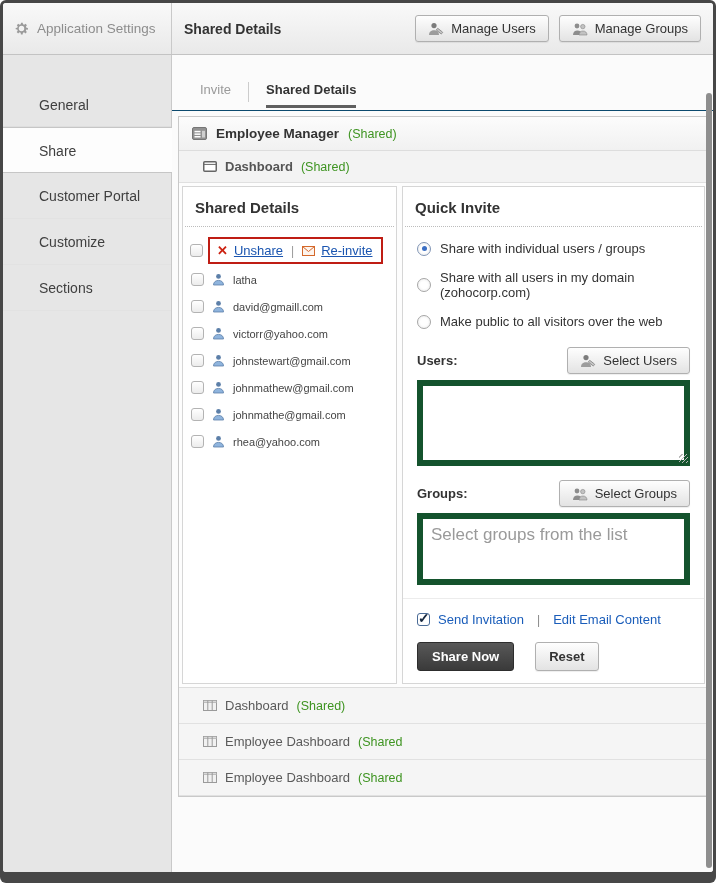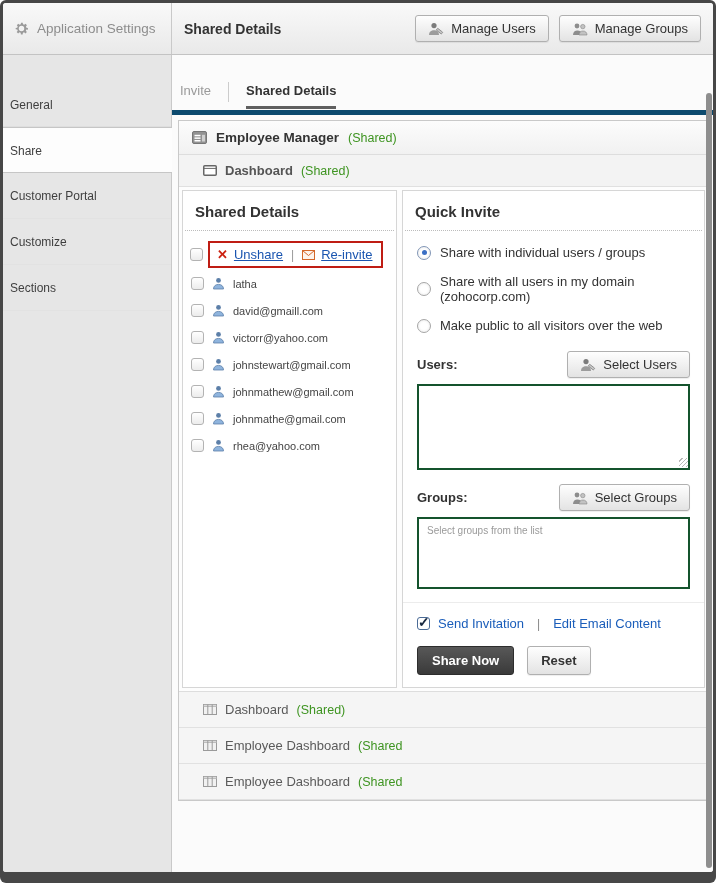--- a/index.html
+++ b/index.html
@@ -8,35 +8,35 @@
   .inner { width:710px; height:869px; background:#fafafa; border-radius:3px; overflow:hidden; position:relative; display:flex; flex-direction:column; }
 
   
   .hdr { height:52px; flex:none; display:flex; align-items:stretch; background:linear-gradient(#f9f9f9,#e9e9e9); border-bottom:1px solid #c3c3c3; }
   .hdr-left { width:169px; flex:none; display:flex; align-items:center; gap:8px; padding-left:11px; border-right:1px solid #c9c9c9; }
   .hdr-app { color:#8d8d8d; font-size:13.5px; }
   .hdr-right { flex:1; display:flex; align-items:center; padding:0 12px; }
   .hdr-title { font-size:14px; font-weight:bold; color:#333; }
   .hdr-spacer { flex:1; }
   .btn { display:inline-flex; align-items:center; gap:7px; padding:5px 12px; border:1px solid #b0b0b0; border-radius:3px;
-         background:linear-gradient(#fefefe,#e3e3e3); font-size:13px; color:#333; cursor:pointer; box-shadow:0 1px 1px rgba(0,0,0,.07); white-space:nowrap; }
+         background:linear-gradient(#fefefe,#e3e3e3); font-size:13px; color:#333; cursor:pointer; box-shadow:0 1px 1px rgba(0,0,0,.07); white-space:nowrap;margin-left:8px; }
   .hdr-right .btn { margin-left:10px; }
 
   
   .bodyrow { flex:1; display:flex; min-height:0; }
   .sidebar { width:169px; flex:none; background:#e6e6e6; border-right:1px solid #c9c9c9; padding-top:26px; }
-  .side-item { height:46px; line-height:46px; padding-left:7px; font-size:12px; color:#3f3f3f; cursor:pointer; border-bottom:1px solid #dedede; }
+  .side-item { height:46px; line-height:46px; padding-left:36px; font-size:14px; color:#3f3f3f; cursor:pointer; border-bottom:1px solid #dedede; }
   .side-item.active { background:#fdfdfd; border-top:1px solid #c6c6c6; border-bottom:1px solid #c6c6c6; margin-right:-1px; }
   .side-item:first-child { border-top:1px solid transparent; }
   .side-item:not(.active):not(:first-child){ border-bottom:1px solid #e2e2e2; }
 
   .main { flex:1; background:#fbfbfb; position:relative; min-width:0; }
 
   
-  .tabstrip { padding:27px 16px 0 8px; border-bottom:5px solid #0c4a6e; display:flex; align-items:center; }
+  .tabstrip { padding:27px 16px 0 28px; border-bottom:1px solid #0c4a6e; display:flex; align-items:flex-start; }
   .tab { font-size:13px; padding-bottom:11px; cursor:pointer; }
   .tab.inactive { color:#9a9a9a; }
   .tab.active { color:#333; font-weight:bold; border-bottom:3px solid #5f5f5f; padding-bottom:8px; }
   .tab-div { width:1px; height:20px; background:#ccc; margin:0 17px 8px; }
 
   .desc { margin:13px 16px 10px 16px; max-width:530px; color:#9b9b9b; font-size:13px; line-height:1.75; }
 
   
   .panel { margin:5px 4px 0 6px; border:1px solid #c9c9c9; background:#fff; }
   .app-row { height:34px; display:flex; align-items:center; gap:9px; padding-left:13px;
@@ -71,21 +71,21 @@
   .radio:checked { border-color:#8195b5; }
   .radio:checked::after { content:""; position:absolute; left:3.5px; top:3.5px; width:5px; height:5px; border-radius:50%; background:#3b6fc4; }
 
   .radios { padding:14px 14px 0 14px; }
   .radio-row { display:flex; align-items:center; gap:9px; margin-bottom:14px; }
   .radio-row label { font-size:13px; color:#333; cursor:pointer; }
 
   .field-hdr { display:flex; align-items:center; justify-content:space-between; padding:4px 14px 6px 14px; }
   .field-label { font-size:13px; font-weight:bold; color:#333; }
   .ta-wrap { position:relative; margin:0 14px; }
-  .ta { display:block; width:100%; border:2px solid #14532d; background:#fff; resize:none; font-family:"Liberation Sans",sans-serif; font-size:10px; color:#be185d; padding:6px 8px; outline:none; }
+  .ta { display:block; width:100%; border:6px solid #14532d; background:#fff; resize:none; font-family:"Liberation Sans",sans-serif; font-size:17px; color:#be185d; padding:6px 8px; outline:none; }
   .ta::placeholder { color:#9a9a9a; }
   .ta-users { height:86px; }
   .ta-groups { height:72px; }
   .grip { position:absolute; right:2px; bottom:3px; width:9px; height:9px;
           background:repeating-linear-gradient(135deg, transparent 0 2px, #b9b9b9 2px 3px); }
   .groups-block { margin-top:10px; }
 
   .send-row { display:flex; align-items:center; gap:8px; border-top:1px solid #ececec; margin-top:13px; padding:13px 14px 0 14px; }
   .send-label { color:#1a5dba; font-size:13px; cursor:pointer; }
   .send-sep { color:#888; font-size:12px; margin:0 5px; }

